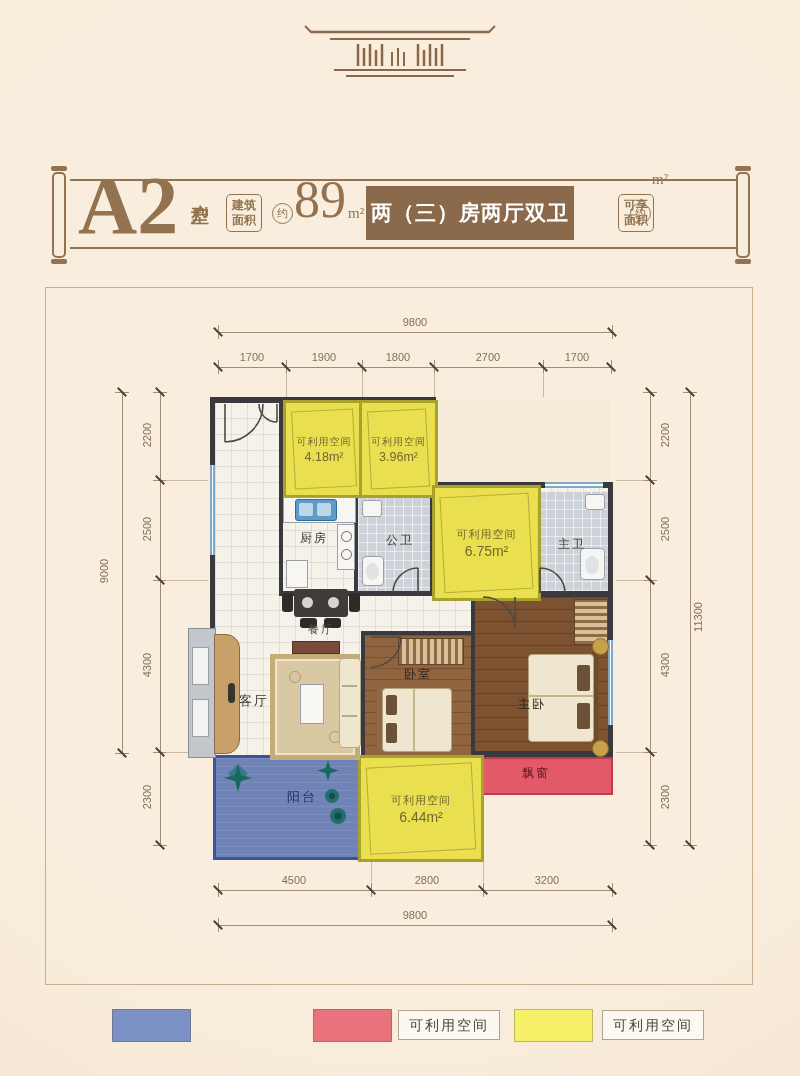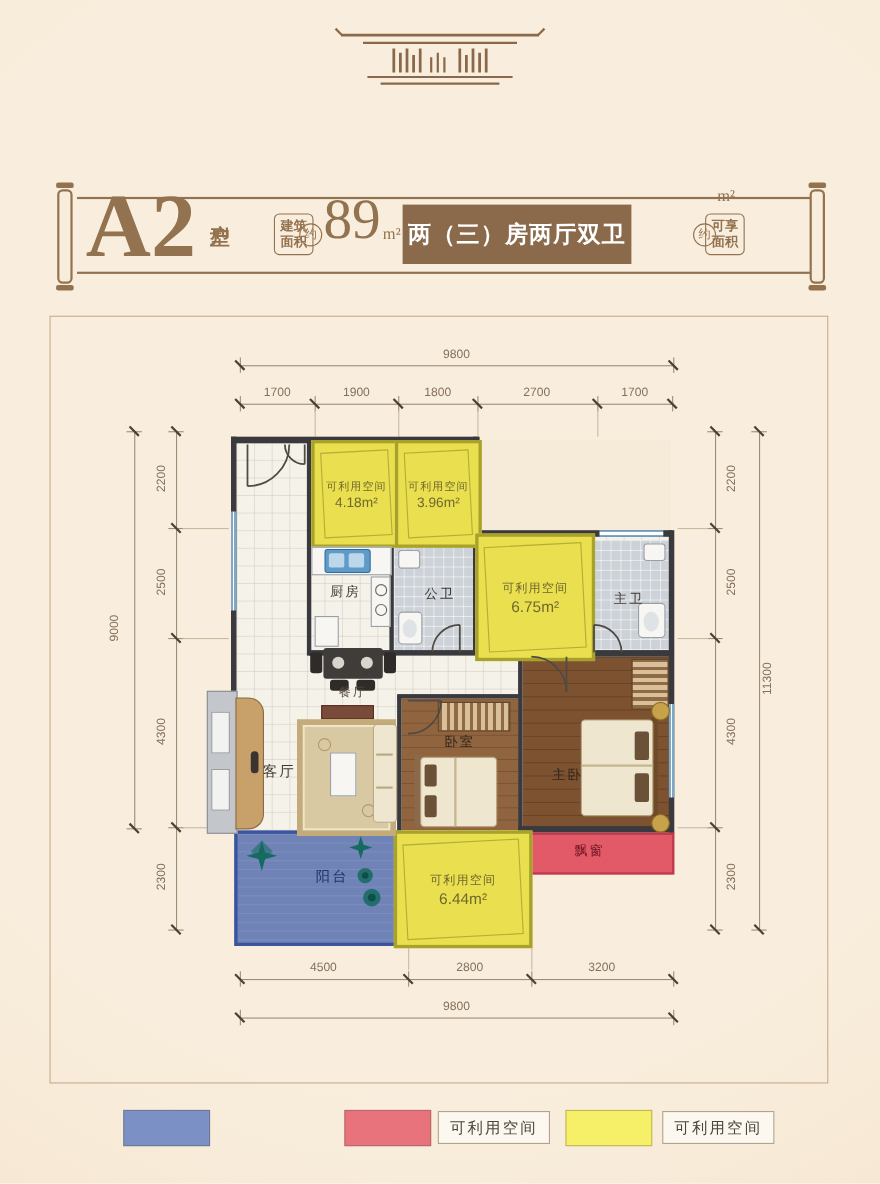--- a/index.html
+++ b/index.html
@@ -15,21 +15,21 @@
   
   .bline{height:0;border-top:2px solid #93724f;}
   .scrollend{width:10px;height:82px;border:2px solid #93724f;border-radius:5px;background:#f8edda;}
   .scrollend:before,.scrollend:after{content:"";position:absolute;left:50%;transform:translateX(-50%);
     width:16px;height:5px;background:#93724f;border-radius:2px;}
   .scrollend:before{top:-8px;} .scrollend:after{bottom:-8px;}
   .unit-big{font-family:"Liberation Serif",serif;font-size:82px;line-height:92px;color:#93724f;font-weight:600;}
   .unit-type{writing-mode:vertical-rl;text-orientation:upright;font-size:18px;font-weight:bold;
     color:#93724f;letter-spacing:2px;}
   .area-box{width:2em;border:1.5px solid #93724f;border-radius:5px;padding:3px 5px;
-    font-size:12px;line-height:15px;color:#93724f;text-align:center;font-weight:bold;margin-left:23px;}
+    font-size:12px;line-height:15px;color:#93724f;text-align:center;font-weight:bold;}
   .approx{width:19px;height:19px;border:1.5px solid #93724f;border-radius:50%;
     font-size:11px;line-height:19px;text-align:center;color:#93724f;}
   .bignum{display:flex;align-items:flex-end;color:#93724f;font-family:"Liberation Serif",serif;}
   .bignum .n{font-size:52px;line-height:56px;font-weight:500;}
   .bignum .u{font-size:15px;line-height:15px;margin:0 0 7px 2px;}
   .layout-box{width:208px;height:54px;background:#8a6a4b;color:#fff;display:flex;
     align-items:center;justify-content:center;font-size:21px;font-weight:bold;letter-spacing:1px;}
   
   .frame{border:1px solid #c7ac8e;}
   
@@ -357,21 +357,21 @@
   <div class="abs fur" style="left:214px;top:634px;width:24px;height:118px;background:#c8a06a;border:1.5px solid #8a6a42;border-radius:0 14px 14px 0;">
     <div style="position:absolute;right:4px;top:48px;width:7px;height:20px;background:#3a3430;border-radius:4px;"></div>
   </div>
 
   <div class="abs rlabel" style="left:290px;top:530px;">厨房</div>
   <div class="abs rlabel" style="left:376px;top:532px;">公卫</div>
   <div class="abs rlabel" style="left:548px;top:536px;">主卫</div>
   <div class="abs rlabel" style="left:297px;top:622px;font-size:11px;color:#55493d;">餐厅</div>
   <div class="abs rlabel" style="left:230px;top:692px;font-size:13px;">客厅</div>
   <div class="abs rlabel" style="left:394px;top:666px;color:#2f2419;">卧室</div>
-  <div class="abs rlabel" style="left:492px;top:696px;color:#2f2419;font-family:Liberation Serif, serif;">主卧</div>
+  <div class="abs rlabel" style="left:508px;top:696px;color:#2f2419;font-family:Liberation Serif, serif;">主卧</div>
   <div class="abs rlabel" style="left:278px;top:788px;color:#1f3668;font-size:13px;">阳台</div>
   <div class="abs rlabel" style="left:512px;top:765px;color:#6e1420;">飘窗</div>
 
   <div class="abs lg-swatch" style="left: 112px; top: 1009px; background: rgb(123, 144, 196);" title="赠送一半面积"></div>
   <div class="abs lg-swatch" style="left: 313px; top: 1009px; background: rgb(232, 115, 125);" title="赠送全部面积"></div>
   <div class="abs lg-label" style="left:398px;top:1010px;">可利用空间</div>
   <div class="abs lg-swatch" style="left: 514px; top: 1009px; background: rgb(246, 239, 104);" title="可利用空间"></div>
   <div class="abs lg-label" style="left:602px;top:1010px;">可利用空间</div>
 
 </div>

